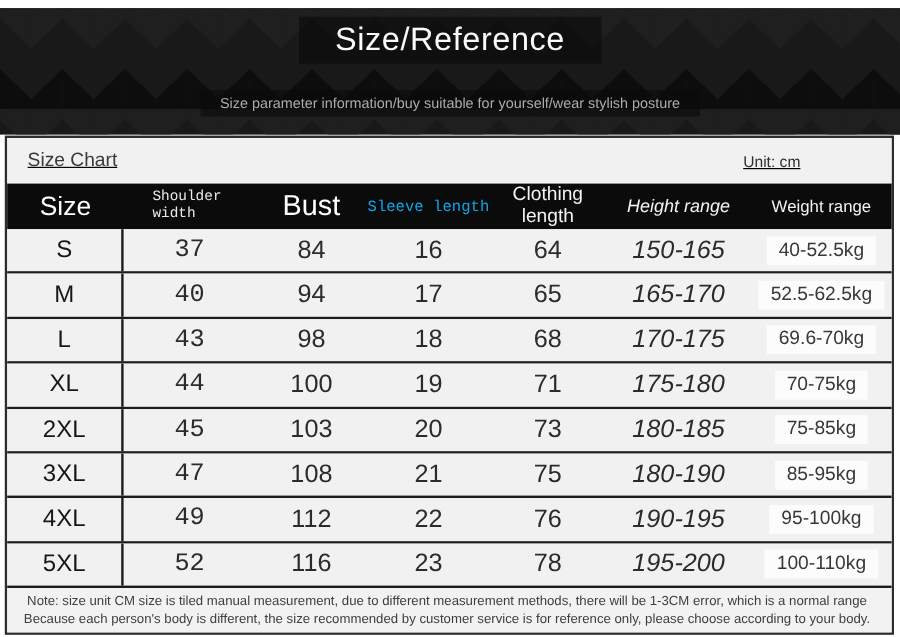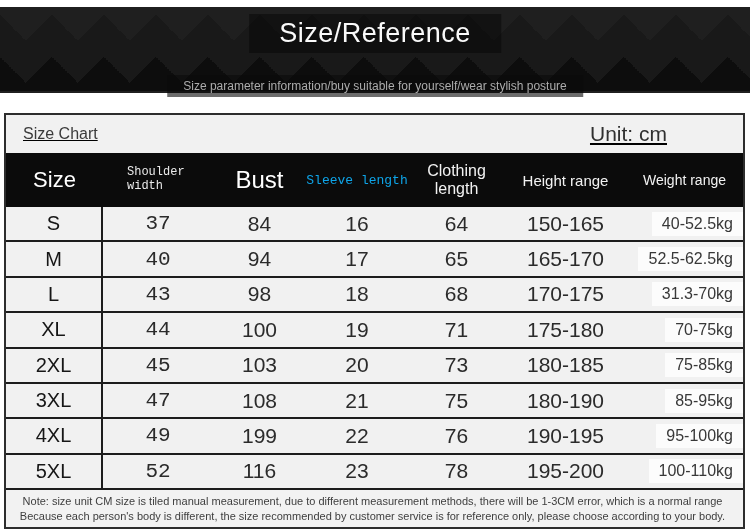--- a/index.html
+++ b/index.html
@@ -3,21 +3,21 @@
 <meta charset="utf-8">
 <style>
   * { margin:0; padding:0; box-sizing:border-box; }
   html,body { background:#ffffff; }
   body { font-family:"Liberation Sans","DejaVu Sans",sans-serif; }
 
   .stage { position:relative; width:750px; height:531px; background:#ffffff; overflow:hidden; }
 
   
   .banner {
-    position:absolute; top:7px; left:0; width:750px; height:86px;
+    position:absolute; top:7px; left:0; width:750px; height:105px;
     background-color:#141414;
     background-image:
       linear-gradient(135deg, #1f1f1f 25%, transparent 25%),
       linear-gradient(225deg, #1f1f1f 25%, transparent 25%),
       linear-gradient(45deg,  #0d0d0d 25%, transparent 25%),
       linear-gradient(315deg, #0d0d0d 25%, #191919 25%);
     background-position: 26px 0, 26px 0, 0 0, 0 0;
     background-size: 52px 84px;
     background-repeat: repeat;
   }
@@ -40,55 +40,55 @@
     border:2px solid #2d2d2d; background:#f1f1f1;
     display:flex; flex-direction:column;
   }
   .panel-bar {
     flex:none; height:38px; background:#f1f1f1;
     display:flex; align-items:center; justify-content:space-between;
     padding:0 76px 0 17px;
     text-decoration:underline;
   }
   .panel-bar .bar-title { font-size:16px; color:#3a3a3a; }
-  .panel-bar .bar-unit  { font-size:21px; color:#303030; }
+  .panel-bar .bar-unit  { font-size:13px; color:#303030; }
 
   
   .thead {
-    flex:none; height:54px; background:#0b0b0b; color:#ffffff;
+    flex:none; height:38px; background:#0b0b0b; color:#ffffff;
     display:flex; align-items:center;
   }
   .cell { display:flex; align-items:center; justify-content:center; text-align:center; }
   .c-size     { width:97px;  }
   .c-shoulder { width:110px;font-family:Liberation Mono, monospace; }
   .c-bust     { width:93px;  }
   .c-sleeve   { width:102px; }
   .c-clothing { width:97px;  }
-  .c-height   { width:121px; }
+  .c-height   { width:121px;font-style:italic; }
   .c-weight   { flex:1; }
 
   .thead .cell { height:100%; }
   .h-size     { font-size:22px; color:#ffffff; }
   .h-shoulder { font-size:12px; color:#ebebeb; }
   .h-shoulder span { display:inline-block; width:62px; text-align:left; line-height:1.15; }
   .h-bust     { font-size:24px; color:#ffffff; }
   .h-sleeve   { font-size:13px; color:#0ea5e9;font-family:Liberation Mono, monospace; }
   .h-clothing { font-size:16px; color:#f2f2f2; }
   .h-height   { font-size:15px; color:#f2f2f2; }
   .h-weight   { font-size:14px; color:#f2f2f2; }
 
   .trow {
     flex:1; display:flex; align-items:stretch;
     background:#f1f1f1; border-bottom:2px solid #1c1c1c;
   }
   .trow .cell { color:#2b2b2b; }
   .trow .c-size { font-size:20px; color:#161616; border-right:2px solid #1c1c1c; }
   .trow .c-shoulder, .trow .c-bust, .trow .c-sleeve,
   .trow .c-clothing, .trow .c-height { font-size:21px; }
-  .trow .c-weight { font-size:16px; color:#383838;justify-content:flex-end; }
+  .trow .c-weight { font-size:16px; color:#383838; }
   .trow .c-weight span { background:#fcfcfc; padding:3px 10px; white-space:nowrap; }
 
   
   .note {
     flex:none; height:37px; background:#f2f2f2;
     display:flex; flex-direction:column; justify-content:center;
     text-align:center; padding-right:4px;
   }
   .note div { font-size:11px; color:#3e3e3e; line-height:15px; white-space:nowrap; }
 </style>
@@ -146,21 +146,21 @@
     </div>
 
     <div class="trow">
       <div class="cell c-size">L</div>
       <div class="cell c-shoulder">43</div>
       <div class="cell c-bust">98</div>
       <div class="cell c-sleeve">18</div>
       <div class="cell c-clothing">68</div>
       <div class="cell c-height">170-175</div>
       <div class="cell c-weight">
-          <span>31.3-70kg</span>
+          <span>69.6-70kg</span>
         </div>
     </div>
 
     <div class="trow">
       <div class="cell c-size">XL</div>
       <div class="cell c-shoulder">44</div>
       <div class="cell c-bust">100</div>
       <div class="cell c-sleeve">19</div>
       <div class="cell c-clothing">71</div>
       <div class="cell c-height">175-180</div>
@@ -189,21 +189,21 @@
       <div class="cell c-clothing">75</div>
       <div class="cell c-height">180-190</div>
       <div class="cell c-weight">
           <span>85-95kg</span>
         </div>
     </div>
 
     <div class="trow">
       <div class="cell c-size">4XL</div>
       <div class="cell c-shoulder">49</div>
-      <div class="cell c-bust">199</div>
+      <div class="cell c-bust">112</div>
       <div class="cell c-sleeve">22</div>
       <div class="cell c-clothing">76</div>
       <div class="cell c-height">190-195</div>
       <div class="cell c-weight">
           <span>95-100kg</span>
         </div>
     </div>
 
     <div class="trow">
       <div class="cell c-size">5XL</div>

